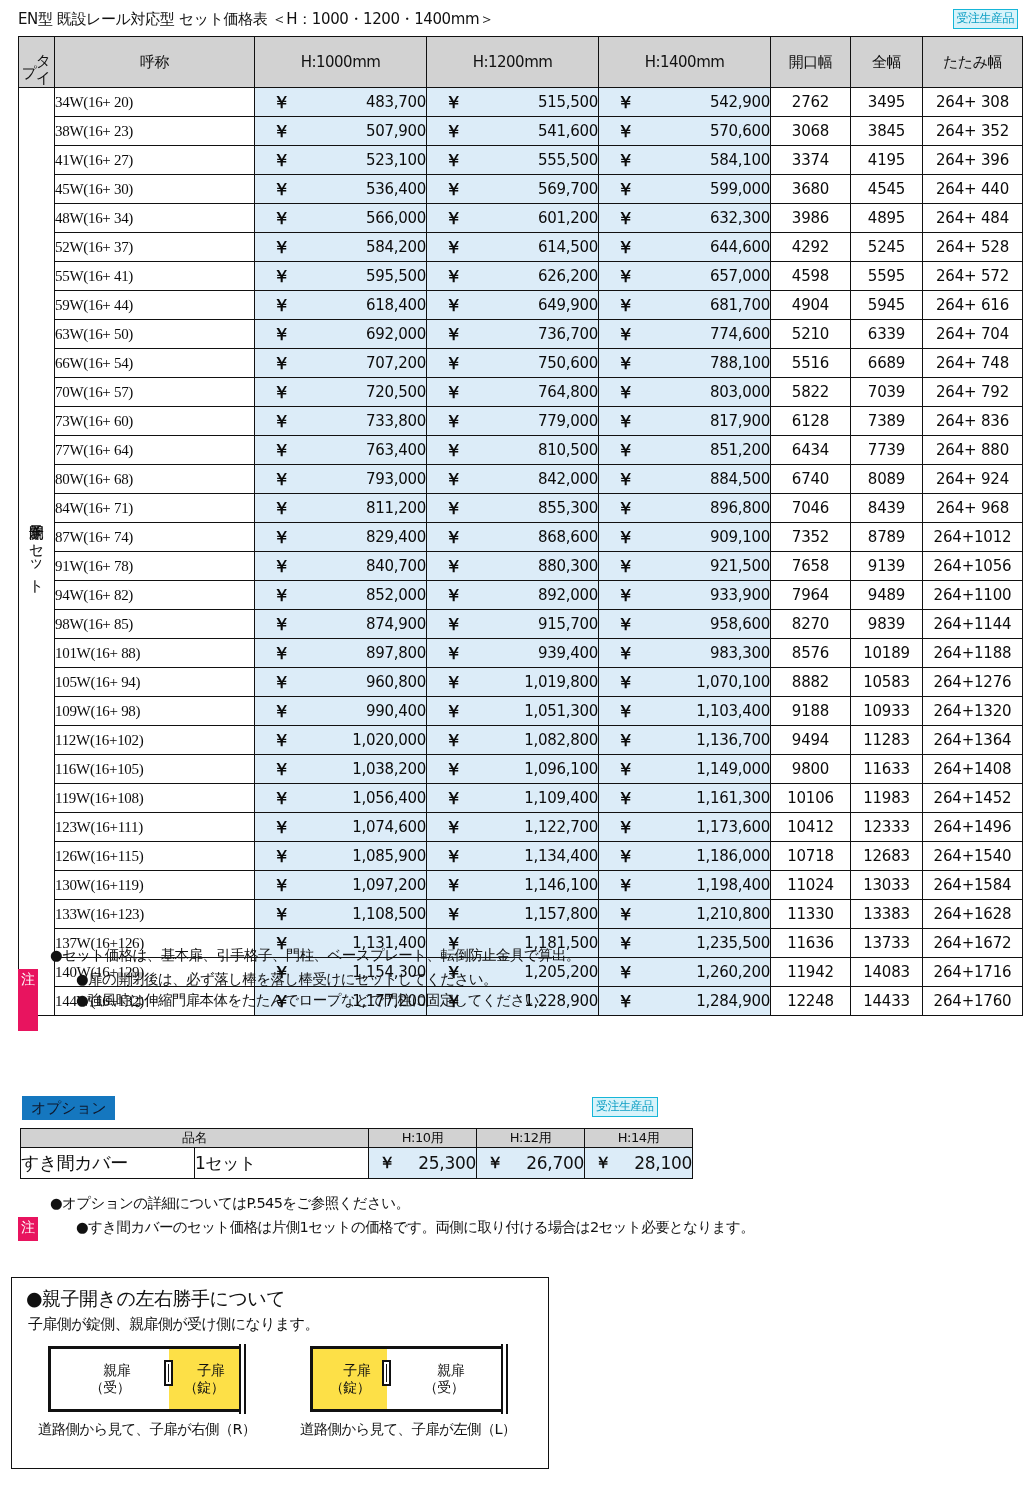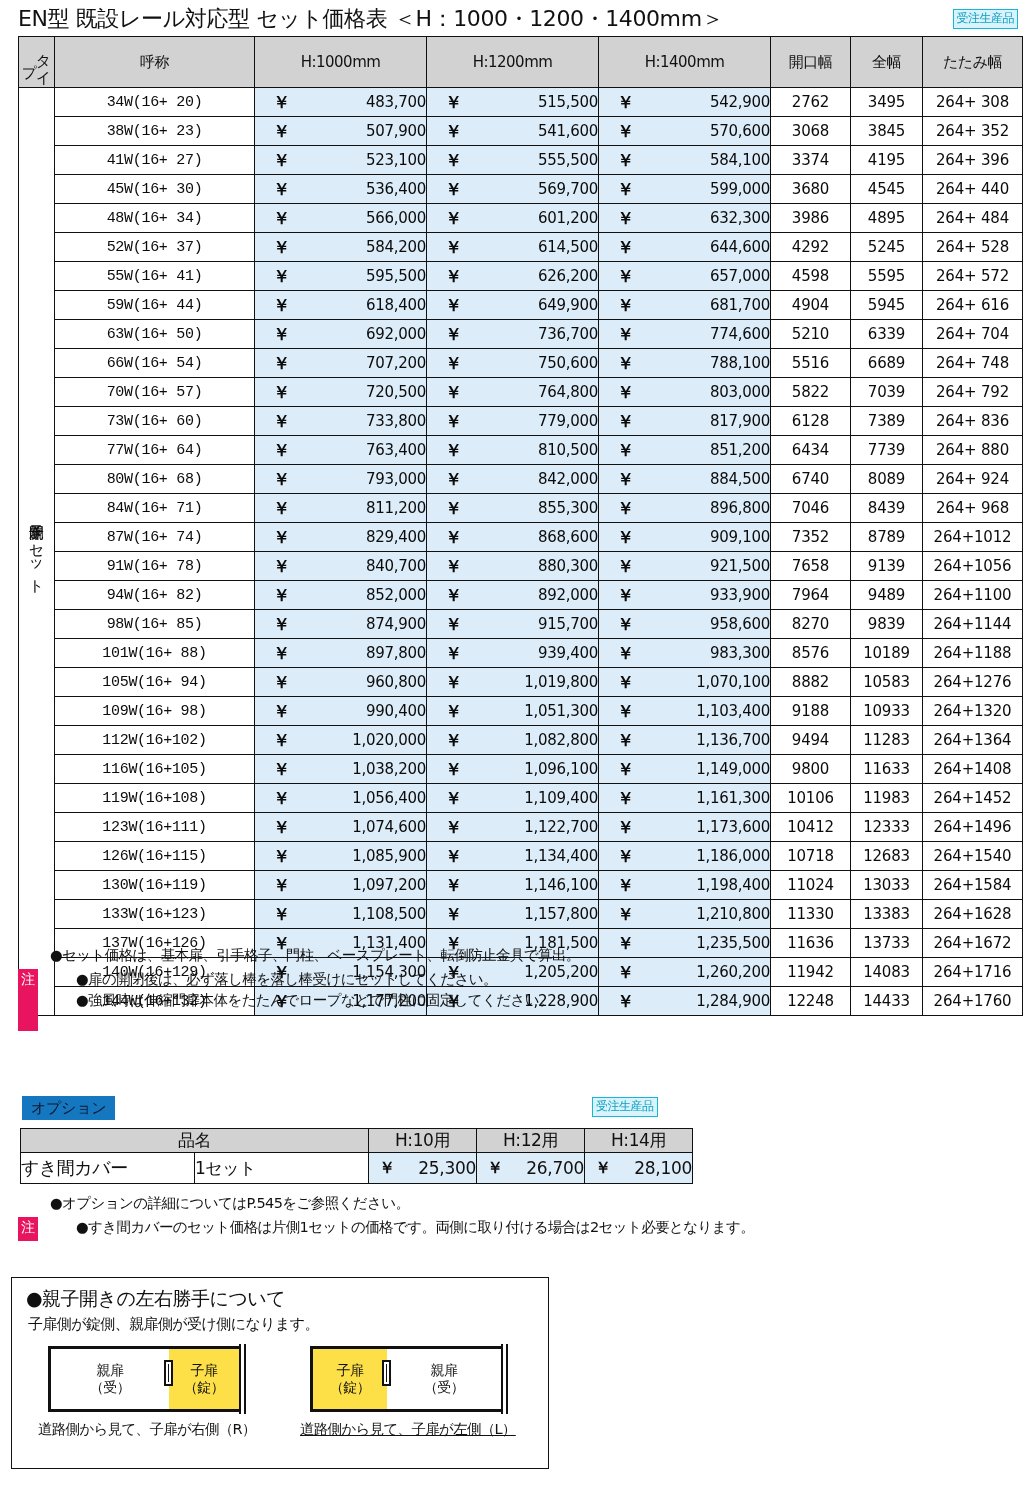--- a/index.html
+++ b/index.html
@@ -19,21 +19,21 @@
   
   .title-row {
     position: absolute;
     left: 18px; top: 6px;
     width: 1000px;
     height: 28px;
   }
   .title-text {
     position: absolute;
     left: 0; top: 0;
-    font-size: 22px;
+    font-size: 15px;
     line-height: 26px;
     letter-spacing: -0.4px;
     white-space: nowrap;
     color: #111;
   }
   .made-to-order {
     position: absolute;
     right: 0; top: 3px;
     border: 1.5px solid #16b6d8;
     background: #d8f3fa;
@@ -99,27 +99,27 @@
     text-align: center;
     vertical-align: middle;
     border-top: 1px solid #111;
     border-bottom: 1px solid #111;
   }
   td.typecell .vert {
     font-size: 15px;
     letter-spacing: 1px;
   }
   td.namecell {
-    text-align: center;
+    text-align: left;
     padding-right: 18px;
     font-size: 16px;
     font-weight: bold;
     letter-spacing: -0.3px;
     white-space: nowrap;
-    font-family: Liberation Mono, monospace;
+    font-family: Liberation Serif, serif;
   }
   td.pricecell {
     background: #dcecf8;
     text-align: right;
     padding-right: 14px;
     font-size: 18px;
     font-weight: bold;
     letter-spacing: -0.3px;
     white-space: nowrap;
     position: relative;
@@ -222,21 +222,21 @@
     width: 672px;
   }
   table.option th, table.option td {
     border: 1px solid #111;
     padding: 0;
     font-weight: normal;
   }
   table.option thead th {
     background: #d2d2d2;
     height: 16px;
-    font-size: 17px;
+    font-size: 13px;
     text-align: center;
     vertical-align: middle;
     letter-spacing: -0.4px;
   }
   .opt-c1 { width: 164px; }
   .opt-c2 { width: 184px; }
   .opt-c3 { width: 108px; }
   table.option tbody td { height: 31px; vertical-align: middle; }
   td.opt-name {
     font-size: 18px;
@@ -339,21 +339,21 @@
   }
   .gate-panel {
     position: absolute;
     top: 3px;
     bottom: 3px;
     display: flex;
     align-items: center;
     justify-content: center;
     font-size: 14px;
     line-height: 17px;
-    text-align: center;
+    text-align: right;
     letter-spacing: -0.5px;
     white-space: nowrap;
     color: #111;
   }
   .panel-oya { background: #ffffff; }
   .panel-ko  { background: #fde047; }
   .gate-lock {
     position: absolute;
     top: 14px;
     width: 9px;
@@ -370,21 +370,21 @@
   }
   .gate-caption {
     position: absolute;
     top: 142px;
     font-size: 14.5px;
     letter-spacing: -0.7px;
     white-space: nowrap;
     color: #111;
   }
   .gate-caption.left  { left: 26px; }
-  .gate-caption.right { left: 288px; text-decoration: underline; }
+  .gate-caption.right { left: 288px; }
 </style>
 </head>
 <body>
 
 <div class="title-row">
   <div class="title-text">EN型 既設レール対応型 セット価格表 ＜H：1000・1200・1400mm＞</div>
   <div class="made-to-order">受注生産品</div>
 </div>
 
 <div class="main-table-wrap">

